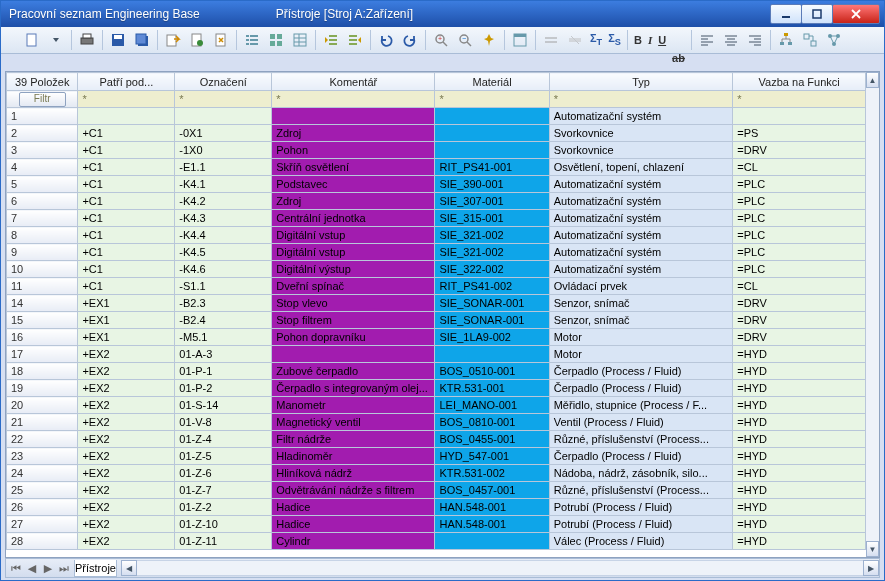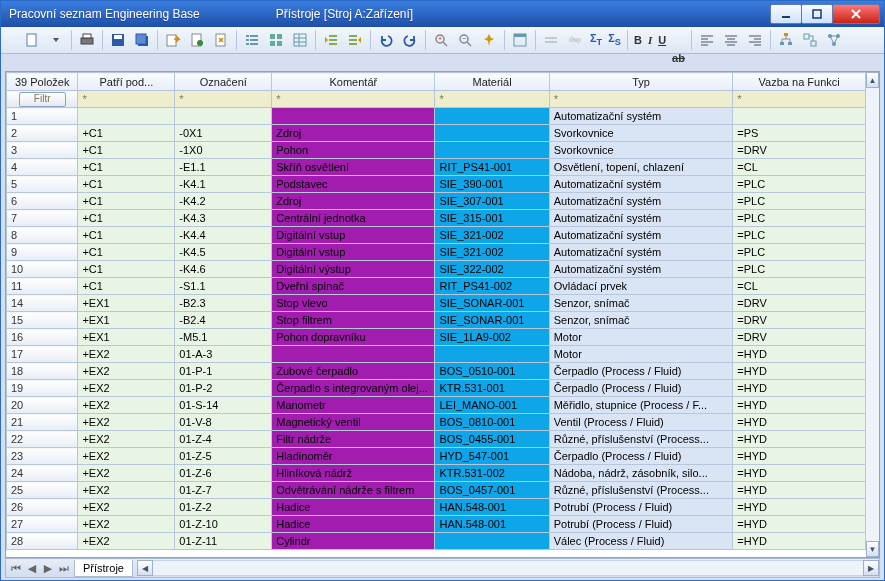--- a/index.html
+++ b/index.html
@@ -160,21 +160,21 @@
     padding:0 2px;
     border-right:1px solid #a9bcd6;
   }
   .nav span {
     width:16px; text-align:center; color:#666;
   }
   .tab {
     background:#fff;
     border:1px solid #a9bcd6;
     border-top: none;
-    padding: 0 8px;
+    padding: 0 0;
     height: 16px;
     margin-left:-1px;
     display:flex; align-items:center;
   }
   .hscroll {
     flex:1;
     height:14px;
     background:#e7edf7;
     margin-left:4px;
     display:flex;

